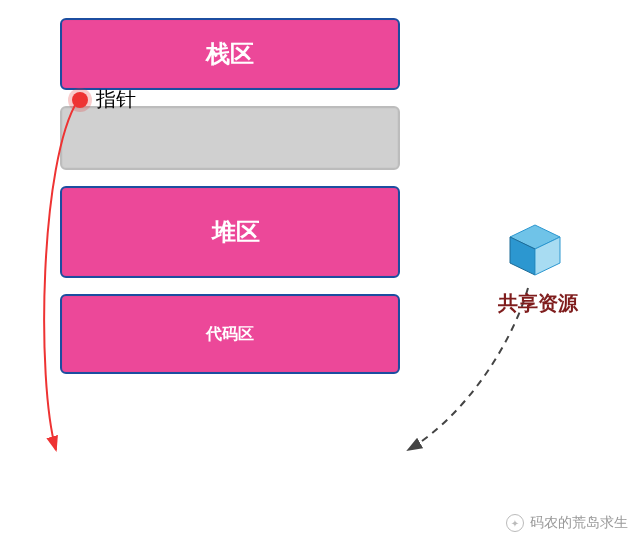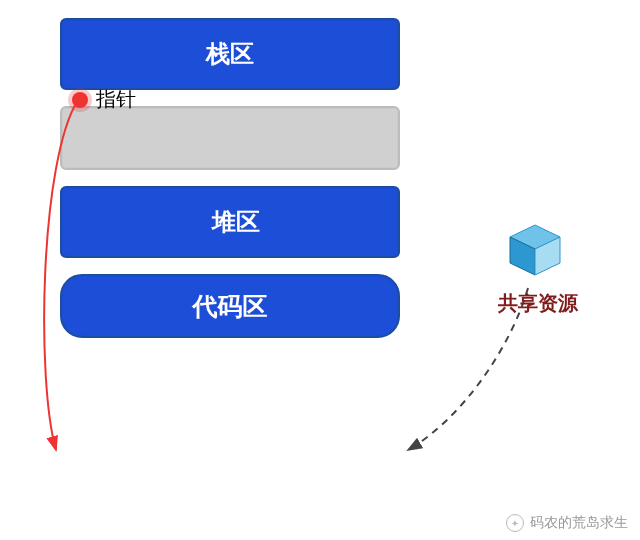--- a/index.html
+++ b/index.html
@@ -22,26 +22,26 @@
     border-radius: 6px;
     display: flex;
     align-items: center;
     justify-content: center;
     color: #fff;
     font-weight: 700;
     border: 2px solid;
     margin-bottom: 16px;
     box-shadow: inset 0 0 0 1px rgba(0,0,0,.02);
   }
-  .blue { background: #1d4ed8; border-color: #1c4ea0; }
+  .blue { background: #ec4899; border-color: #1c4ea0; }
   .grey { background: #d0d0d0; border-color: #bcbcbc; }
   .red  { background: #e4504f; border-color: #b93636; }
   .h-tall { height: 72px; font-size: 24px; }
-  .h-med  { height: 64px; font-size: 25px; border-radius: 22px; }
-  .h-big  { height: 72px; font-size: 24px; padding-left: 12px; }
+  .h-med  { height: 80px; font-size: 16px; }
+  .h-big  { height: 92px; font-size: 24px; padding-left: 12px; }
   .h-grey { height: 64px; }
   .pointer-dot {
     position: absolute;
     left: 72px;
     top: 92px;
     width: 16px; height: 16px;
     border-radius: 50%;
     background: #e33;
     box-shadow: 0 0 0 4px rgba(227,51,51,.25);
   }

